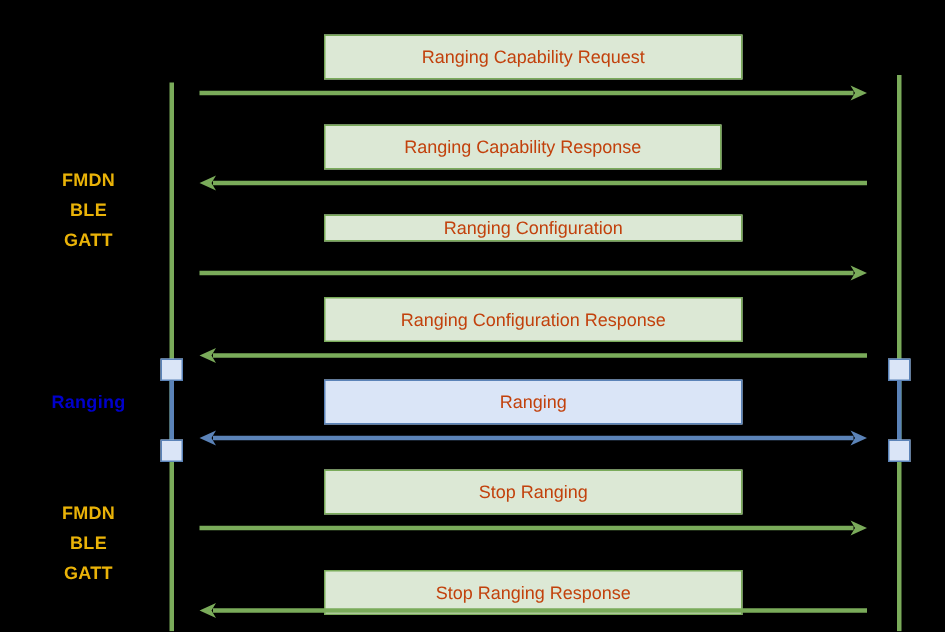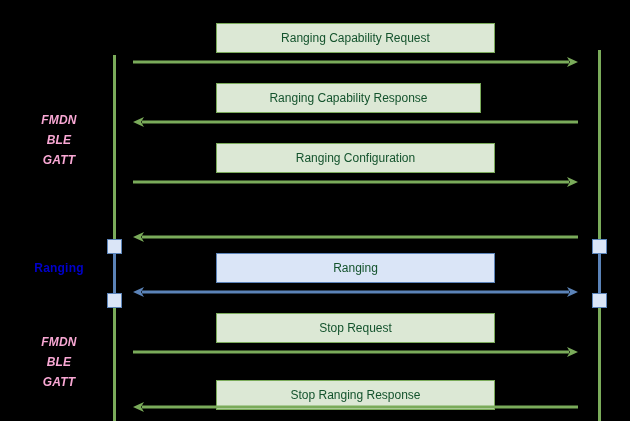--- a/index.html
+++ b/index.html
@@ -22,30 +22,30 @@
   }
   .phase-label {
     position: absolute;
     text-align: center;
     font-size: 12px;
     font-weight: bold;
     line-height: 20px;
     letter-spacing: 0.2px;
     white-space: pre-line;
   }
-  .phase-green { color: #f9a8d4; font-style: italic; }
+  .phase-green { color: #eab308; }
   .phase-blue  { color: #0000cc; }
   .msgbox {
     position: absolute;
     box-sizing: border-box;
     display: flex;
     align-items: center;
     justify-content: center;
     font-size: 12px;
-    color: #14532d;
+    color: #c2410c;
     text-align: center;
   }
   .msgbox.green {
     background: #dce8d5;
     border: 1px solid #7aab5a;
   }
   .msgbox.blue {
     background: #dae5f7;
     border: 1px solid #5b83b8;
   }
@@ -79,23 +79,24 @@
   <div class="phase-label phase-green" id="phase-0" style="left: 24px; top: 110px; width: 70px;">FMDN
 BLE
 GATT</div>
   <div class="phase-label phase-blue" id="phase-1" style="left: 24px; top: 258px; width: 70px;">Ranging</div>
   <div class="phase-label phase-green" id="phase-2" style="left: 24px; top: 332px; width: 70px;">FMDN
 BLE
 GATT</div>
 
   <div class="msgbox green" id="msg-0" style="left: 216px; top: 23px; width: 279px; height: 30px;">Ranging Capability Request</div>
   <div class="msgbox green" id="msg-1" style="left: 216px; top: 83px; width: 265px; height: 30px;">Ranging Capability Response</div>
-  <div class="msgbox green" id="msg-2" style="left: 216px; top: 143px; width: 279px; height: 30px;">Ranging Configuration</div>
+  <div class="msgbox green" id="msg-2" style="left: 216px; top: 143px; width: 279px; height: 18px;">Ranging Configuration</div>
+  <div class="msgbox green" id="msg-3" style="left: 216px; top: 198px; width: 279px; height: 30px;">Ranging Configuration Response</div>
   <div class="msgbox blue" id="msg-4" style="left: 216px; top: 253px; width: 279px; height: 30px;">Ranging</div>
-  <div class="msgbox green" id="msg-5" style="left: 216px; top: 313px; width: 279px; height: 30px;">Stop Request</div>
+  <div class="msgbox green" id="msg-5" style="left: 216px; top: 313px; width: 279px; height: 30px;">Stop Ranging</div>
   <div class="msgbox green" id="msg-6" style="left: 216px; top: 368px; width: 279px; height: 30px; margin-top: 12px;">Stop Ranging Response</div>
 
   <div class="arrow" id="arr-0" style="left: 133px; top: 56px; width: 445px; height: 12px;">
       <svg width="445" height="12">
         <line x1="0" y1="6" x2="436" y2="6" stroke="#7aab5a" stroke-width="3"></line>
         <path d="M 445 6 L 434 1 L 437 6 L 434 11 Z" fill="#7aab5a"></path>
       </svg>
     </div>
   <div class="arrow" id="arr-1" style="left: 133px; top: 116px; width: 445px; height: 12px;">
       <svg width="445" height="12">

